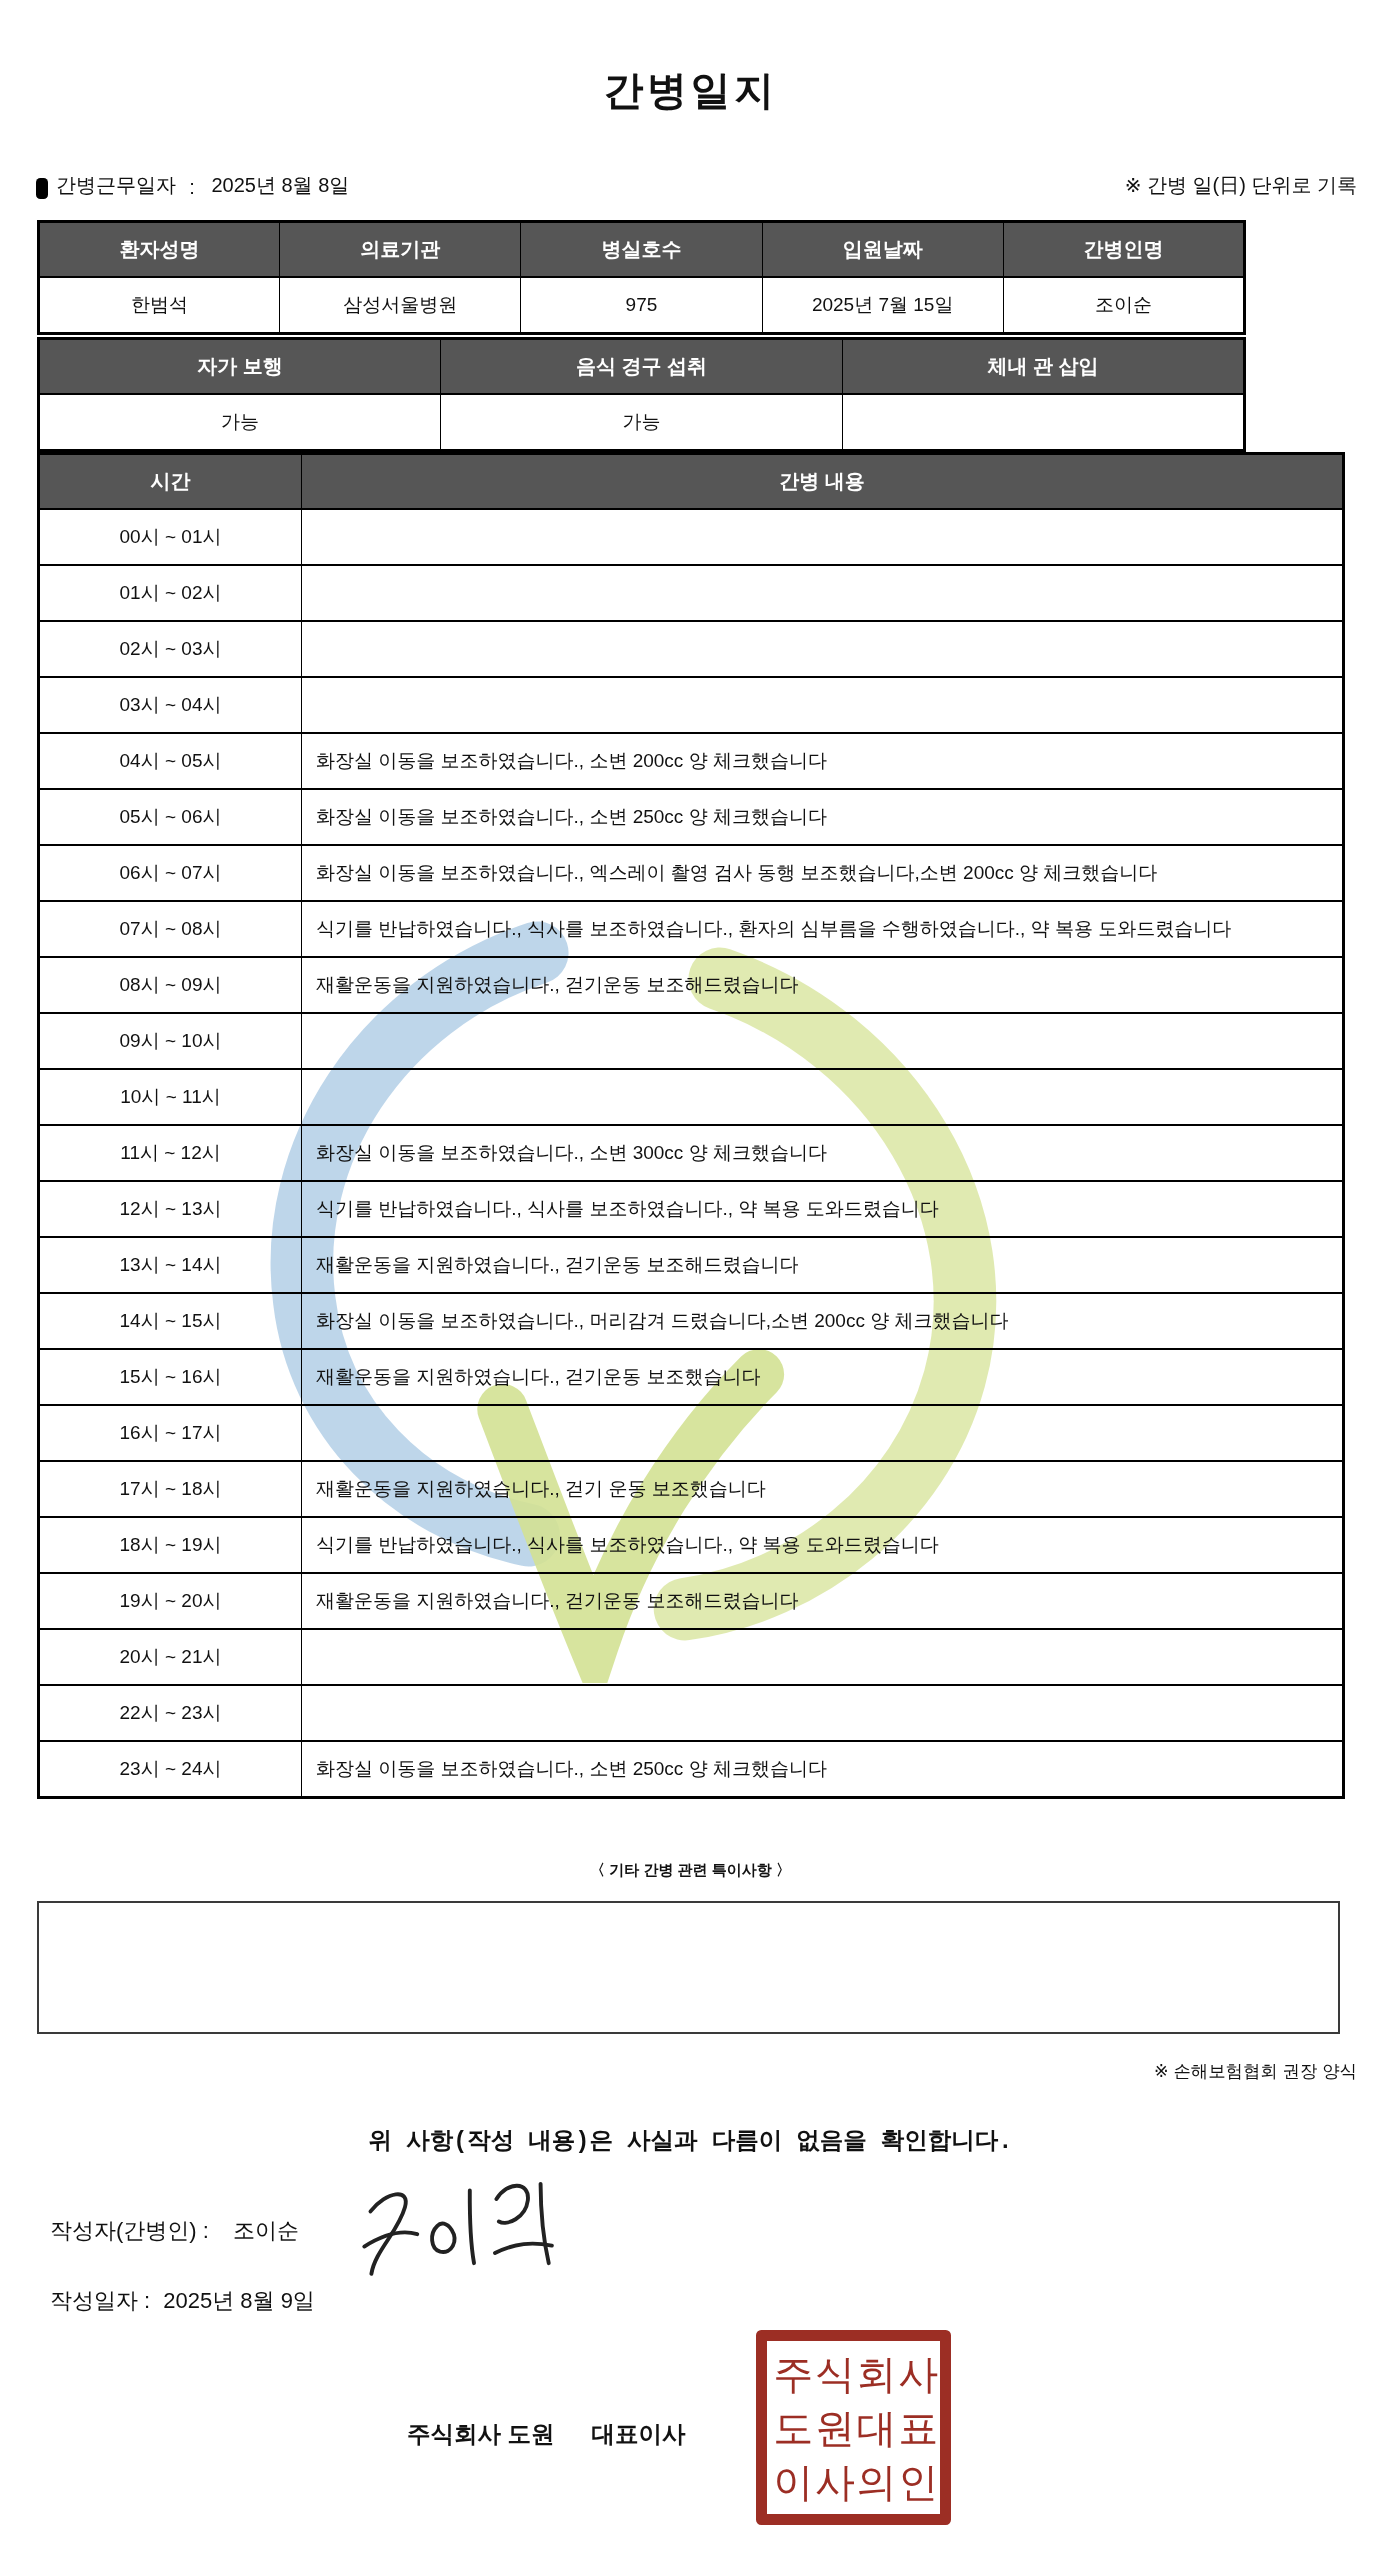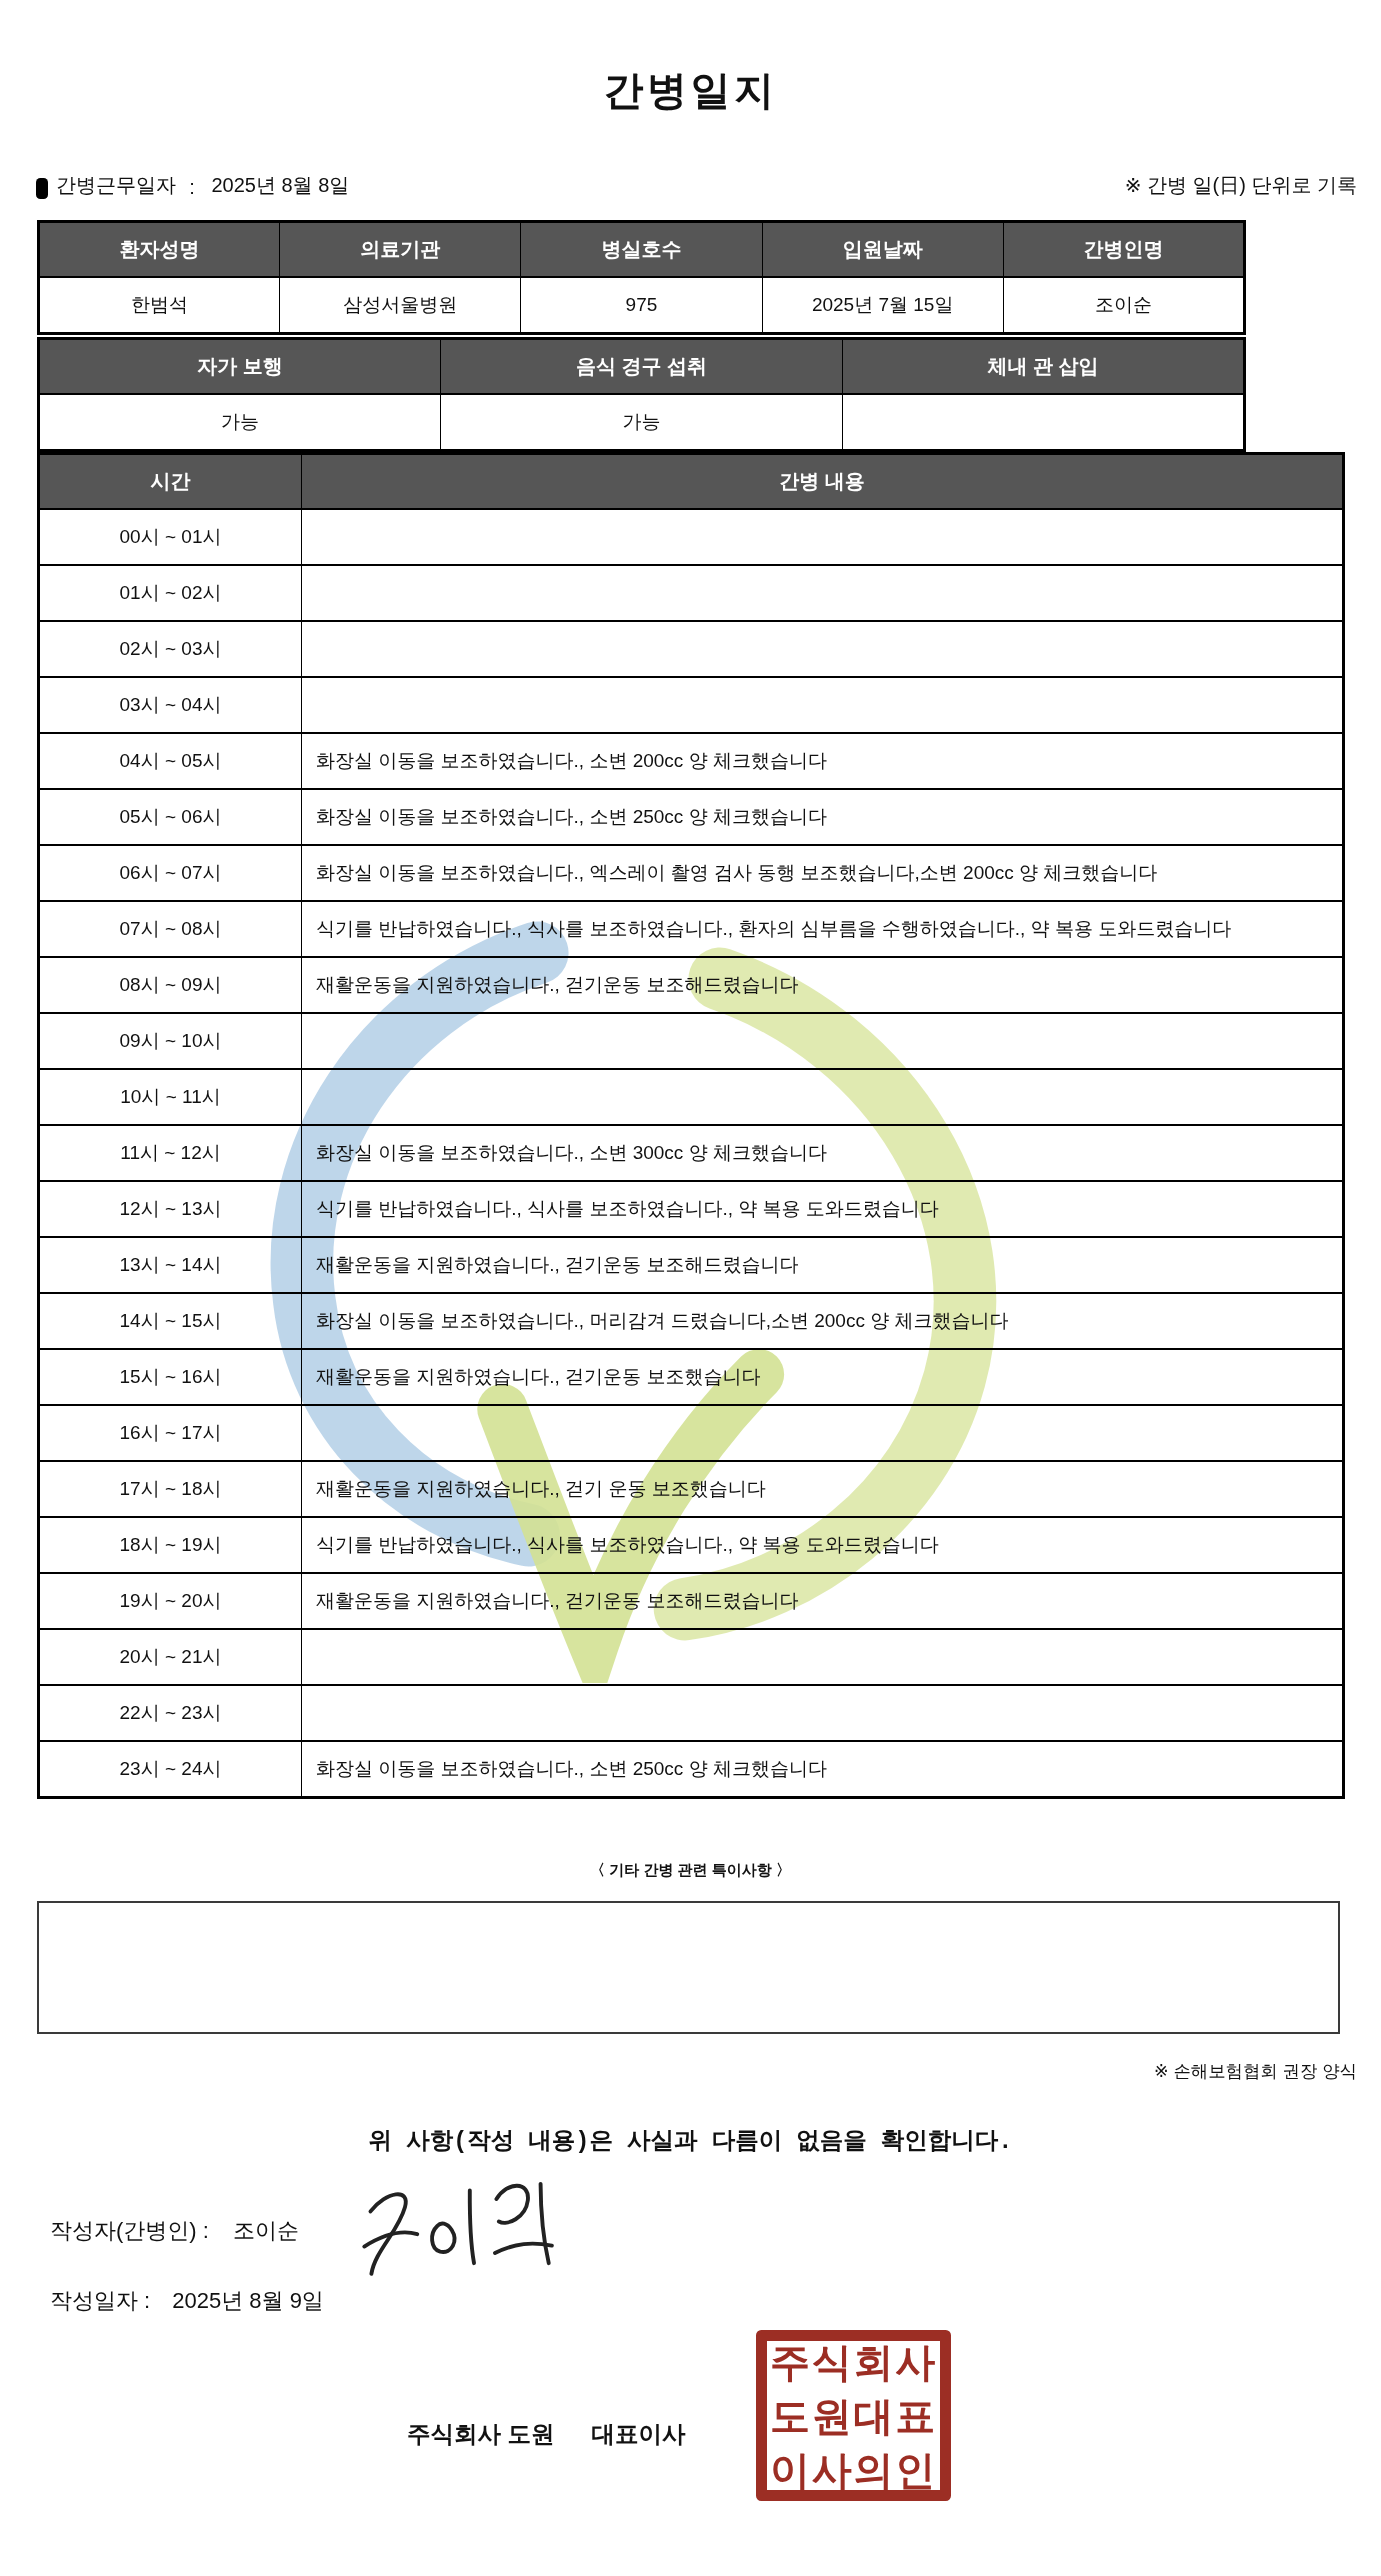--- a/index.html
+++ b/index.html
@@ -71,34 +71,35 @@
     top:1901px;left:37px;width:1299px;height:129px;
     border:2.6px solid #3a3a3a;background:#fff;
   }
   .form-note{top:2059px;right:24px;font-size:17.4px;}
 
   
   .confirm{top:2124px;left:0;width:100%;text-align:center;font-size:23.5px;font-weight:bold;font-family:Liberation Mono, monospace;}
 
   
   .writer{top:2216px;left:50px;font-size:22px;display:flex;gap:24px;align-items:center;}
-  .dateline{top:2286px;left:50px;font-size:22px;display:flex;gap:22px;align-items:baseline;}
+  .dateline{top:2286px;left:50px;font-size:22px;display:flex;gap:13px;align-items:baseline;}
   .sig{top:2172px;left:346px;width:235px;height:130px;transform:rotate(-4deg);}
 
   
   .company{top:2418px;left:407px;font-size:23.5px;font-weight:bold;display:flex;gap:37px;}
   .seal{
-    top:2330px;left:756px;width:195px;height:171px;
+    top:2330px;left:756px;width:195px;height:195px;
     box-sizing:border-box;
     border:11.3px solid #9c2e24;border-radius:5.2px;
     color:#9c2e24;
     display:flex;flex-direction:column;justify-content:center;
     text-align:center;
-    font-size:40px;font-weight:700;line-height:54px;letter-spacing:1.7px;
+    font-size:40px;font-weight:400;line-height:54px;letter-spacing:1.7px;
     background:rgba(255,255,255,0);
+    align-items:flex-end;
   }
 </style>
 </head>
 <body>
 
 <div class="page">
 
   <svg class="abs wm" viewBox="0 0 880 880" aria-hidden="true">
     <path d="M 350 40 C 170 100 60 270 82 440 C 98 575 200 680 340 710" fill="none" stroke="#b7d2e8" stroke-width="72" stroke-linecap="round" opacity="0.9"></path>
     <path d="M 560 70 C 760 140 882 340 830 530 C 790 675 660 775 520 795" fill="none" stroke="#dde8a8" stroke-width="72" stroke-linecap="round" opacity="0.9"></path>

